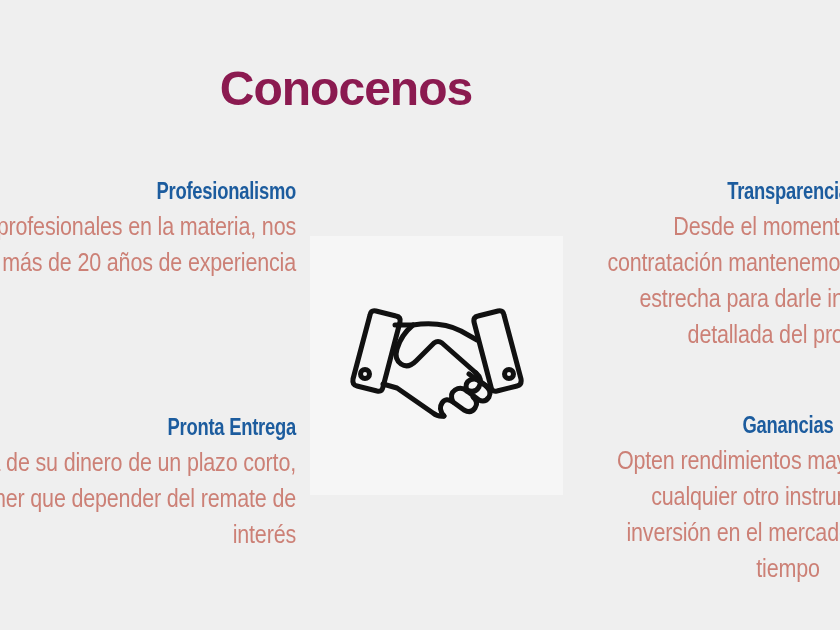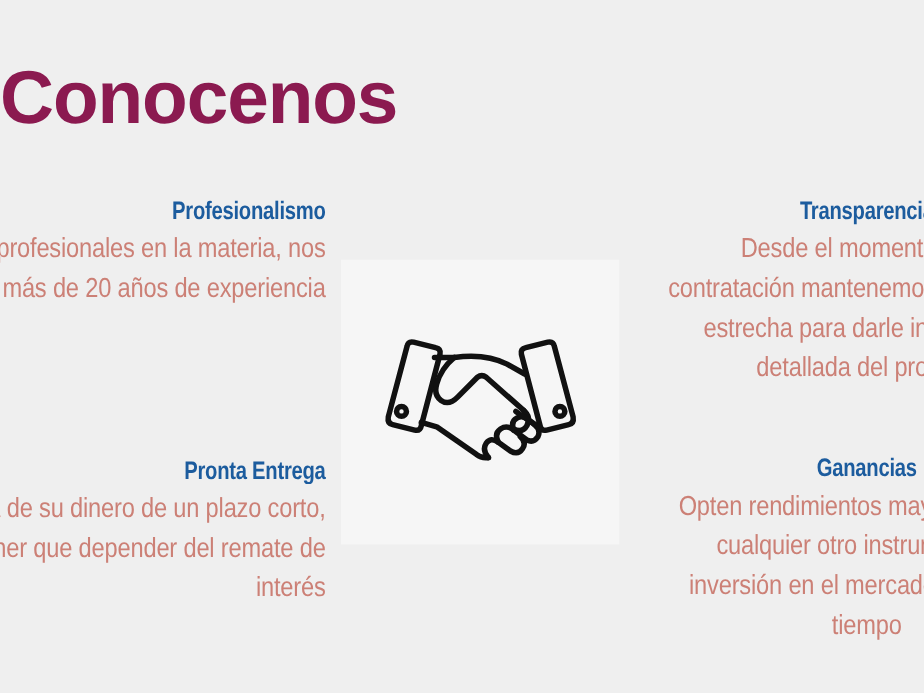--- a/index.html
+++ b/index.html
@@ -22,23 +22,24 @@
     background: #efefef;
     overflow: hidden;
   }
 
   
   #title {
     position: absolute;
     top: 50px;
     left: 0;
     width: 692px;
+    text-align: center;
     font-family: "Liberation Sans", sans-serif;
     font-weight: bold;
-    font-size: 68px;
+    font-size: 48px;
     line-height: 78px;
     letter-spacing: -1px;
     color: #8b1a50;
     white-space: nowrap;
   }
 
   
   #image-card {
     position: absolute;
     left: 310px;

